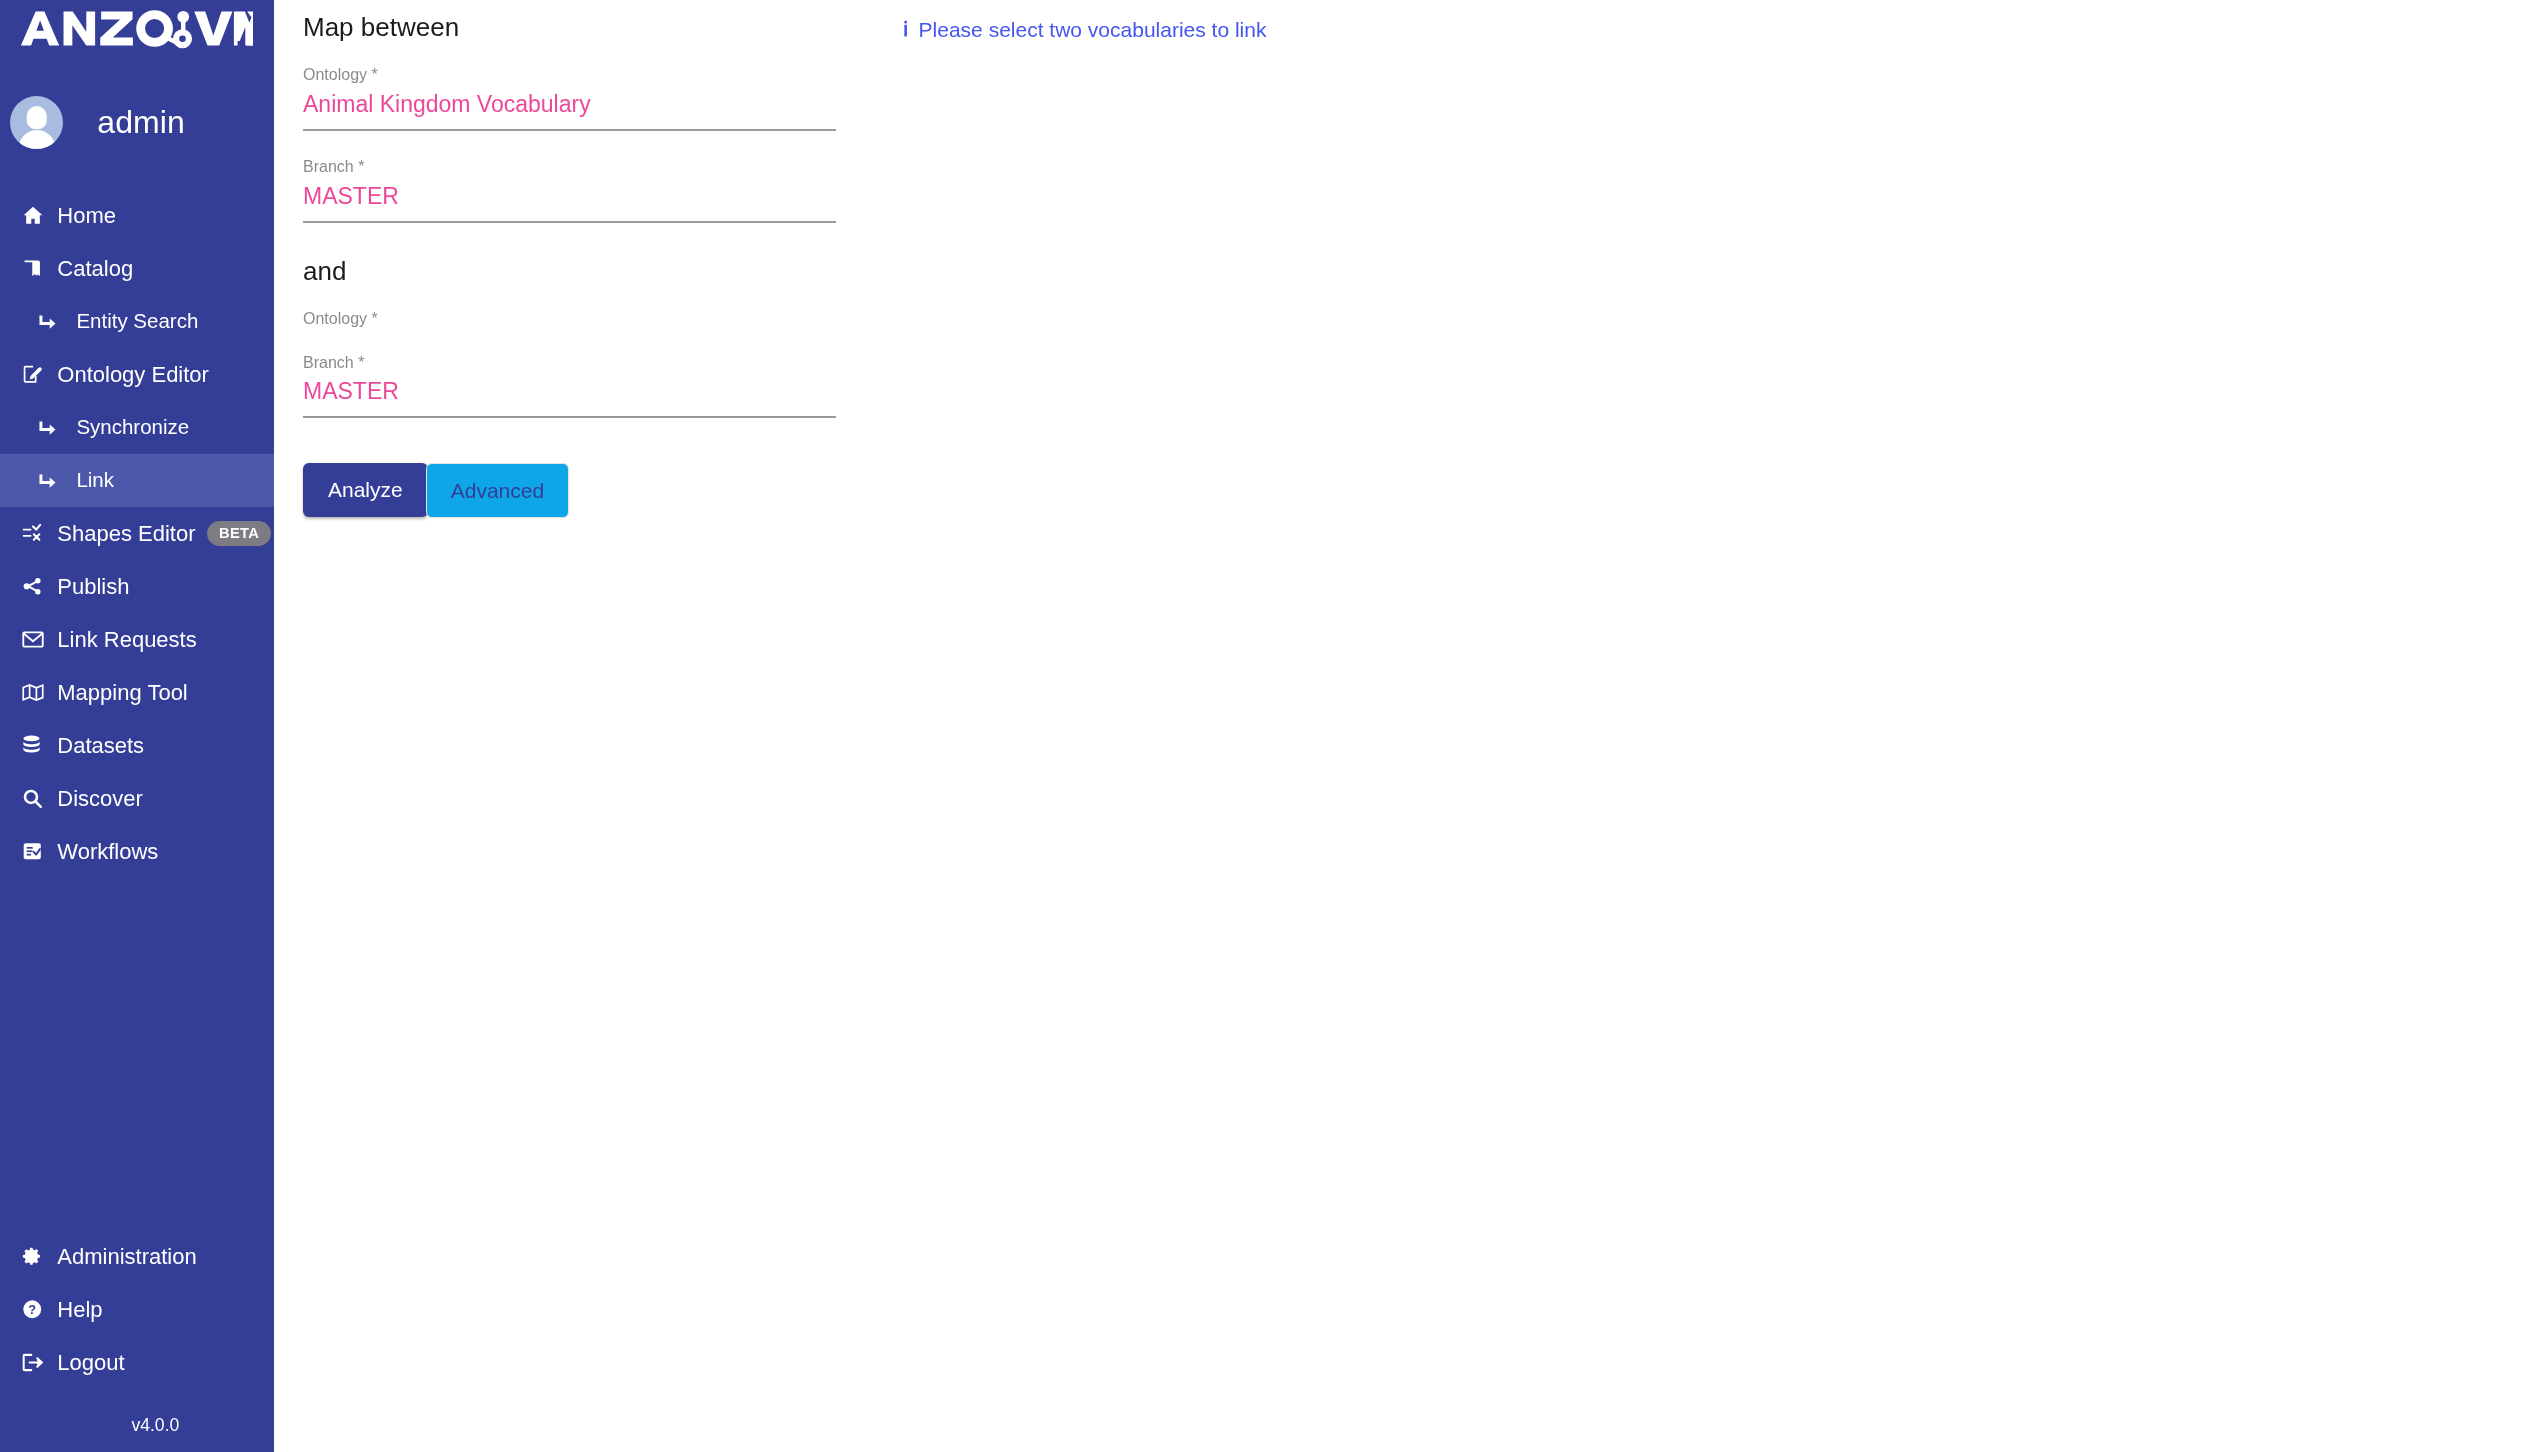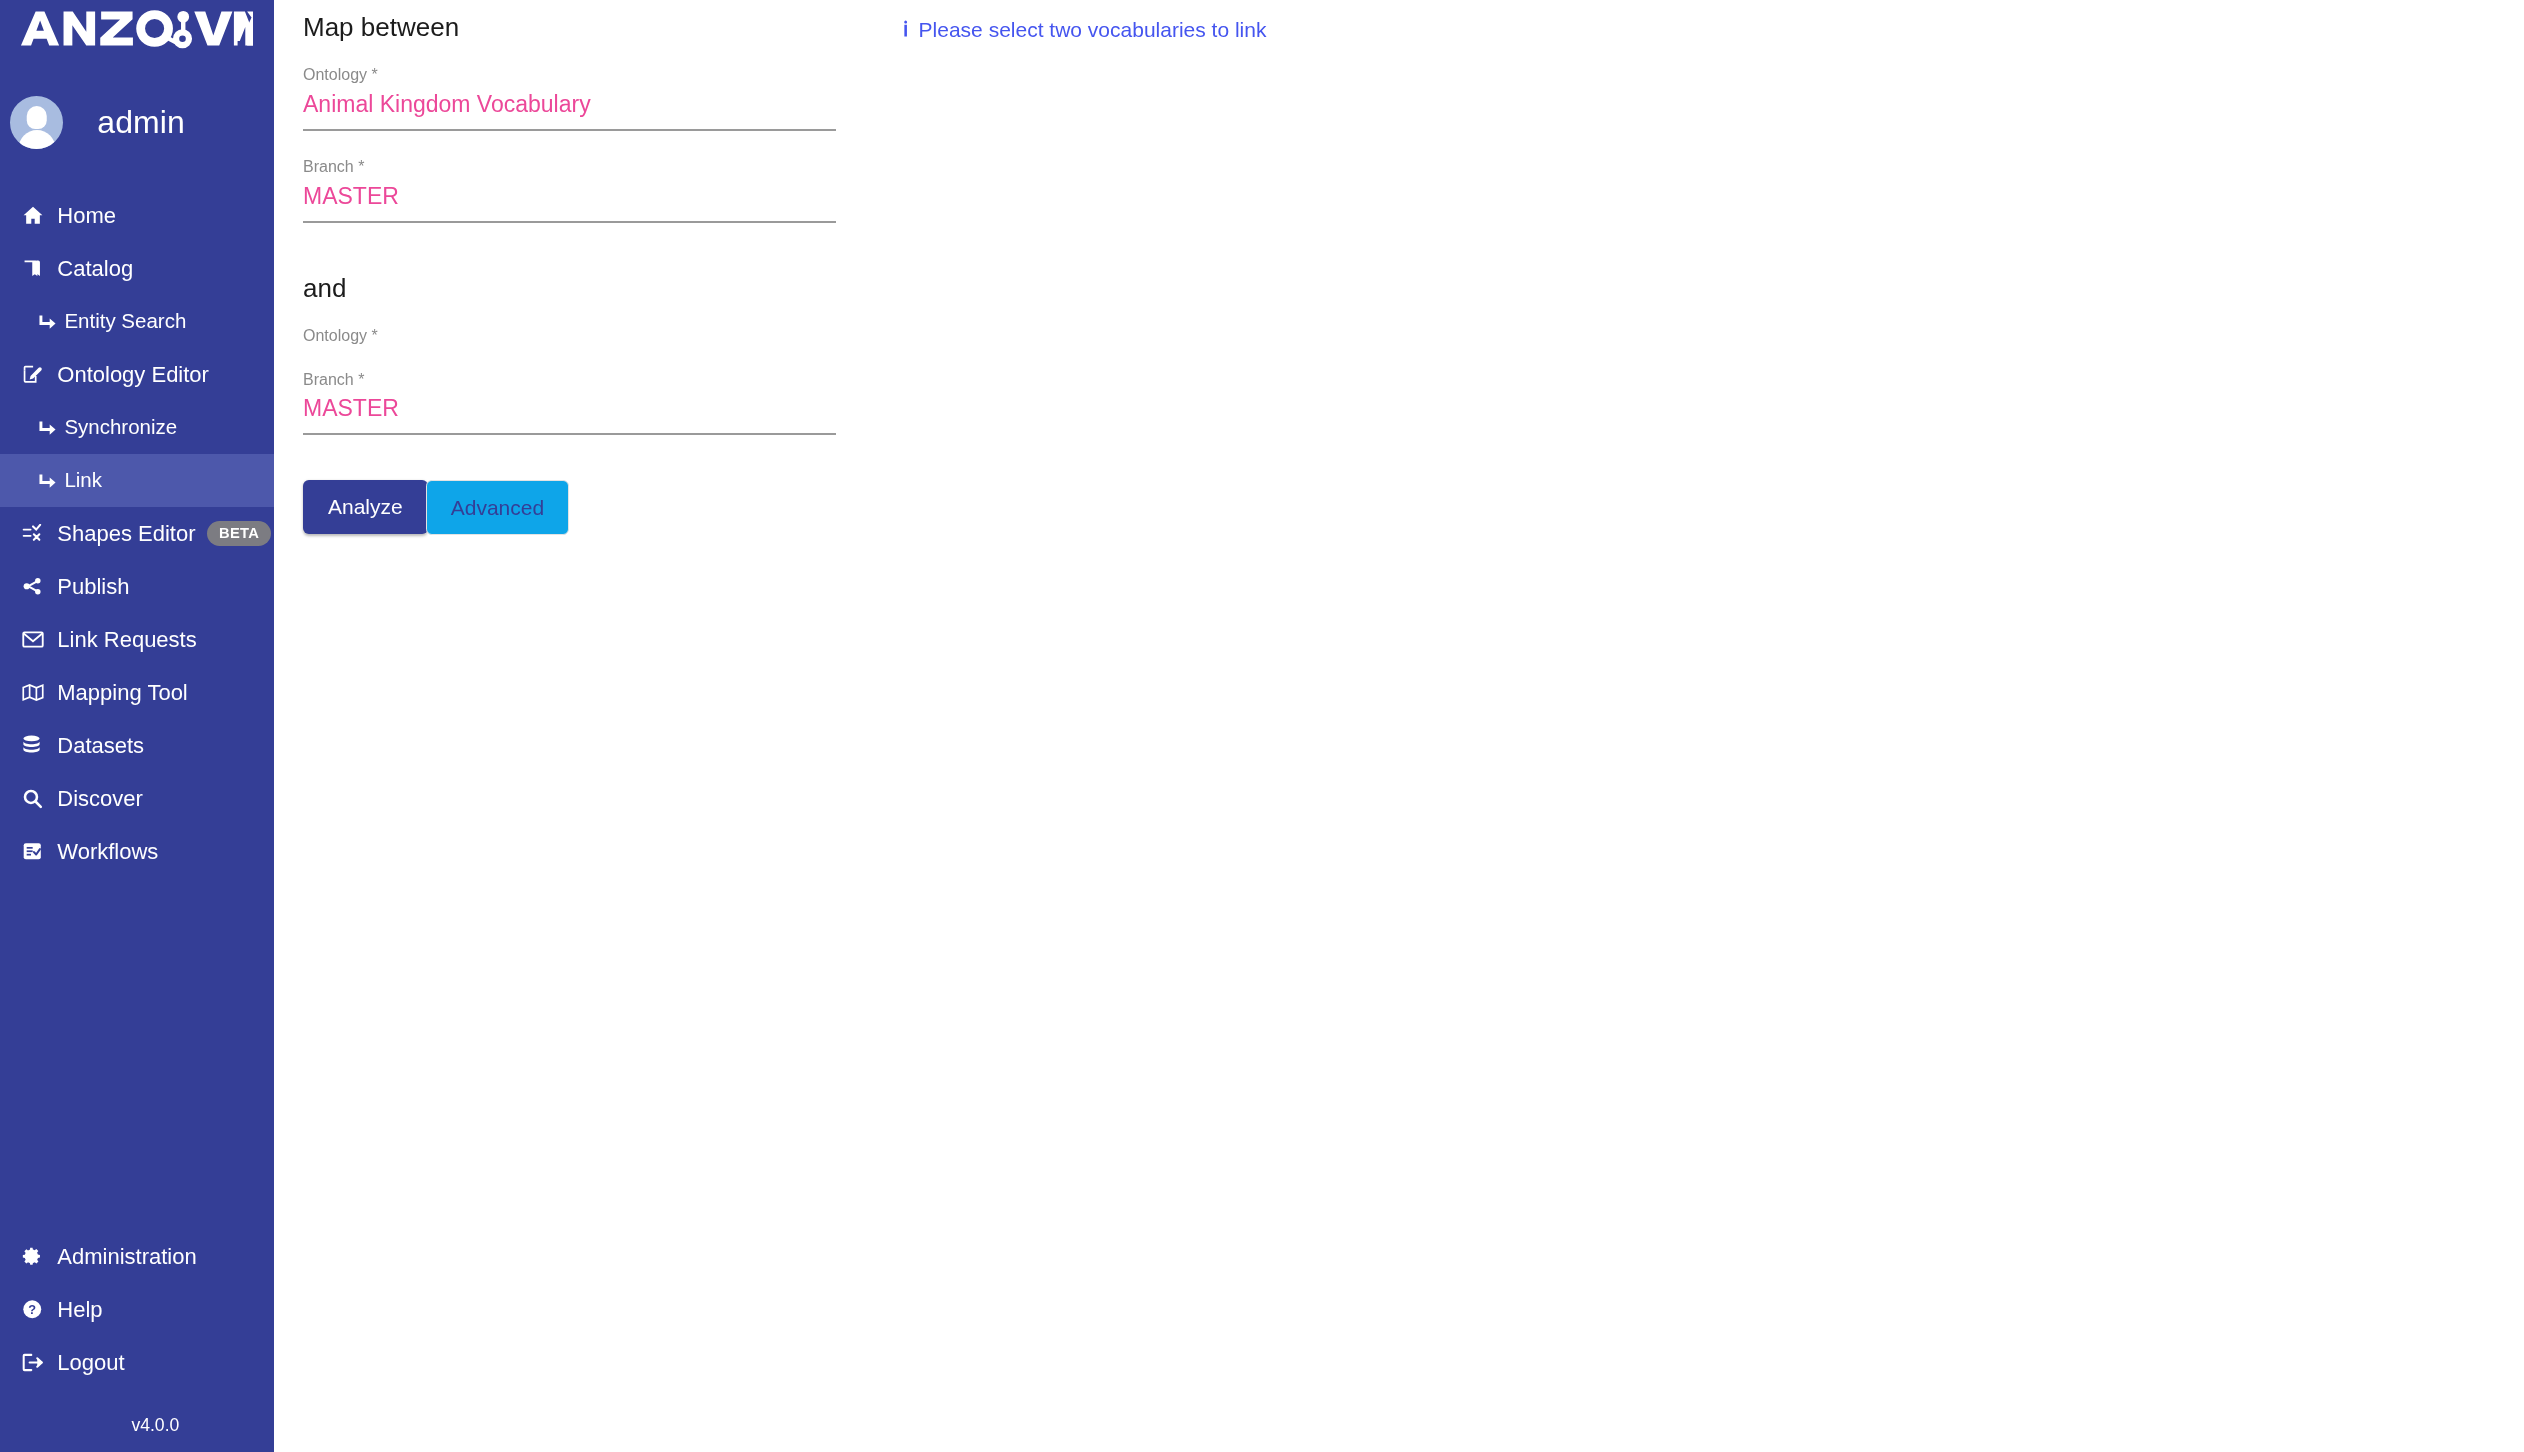--- a/index.html
+++ b/index.html
@@ -72,21 +72,21 @@
   .nav-item {
     display: flex; align-items: center;
     height: 53px;
     padding-left: 22px;
     color: #ffffff;
     font-size: 22px;
     white-space: nowrap;
     cursor: pointer;
     user-select: none;
   }
-  .nav-item.sub { padding-left: 38px; font-size: 20.5px; }
+  .nav-item.sub { padding-left: 38px; font-size: 20.5px; gap: 12px; }
   .nav-item.active { background: #4d58ab; }
   .nav-item .ico {
     width: 28px; height: 25px;
     display: inline-flex; align-items: center; justify-content: flex-start;
     margin-right: 7.3px;
     flex: 0 0 auto;
   }
   .nav-item.sub .ico { width: 23.5px; margin-right: 2.9px; }
   .nav-item .ico svg { display: block; }
   .nav-label { line-height: 1; }
@@ -128,21 +128,21 @@
     width: 557px;
   }
 
   .section-title {
     font-size: 26px;
     color: #1c1c1c;
     line-height: 1.15;
     margin: 0 0 2.9px 0;
     font-weight: normal;
   }
-  .section-title.and { margin-top: 51px; }
+  .section-title.and { margin-top: 34px; }
 
   .field { margin-top: 24px; width: 533px; }
   .field-label {
     font-size: 16px;
     color: #8a8a8a;
     line-height: 1;
     margin-bottom: 8.8px;
   }
   .field-value {
     font-size: 23px;

